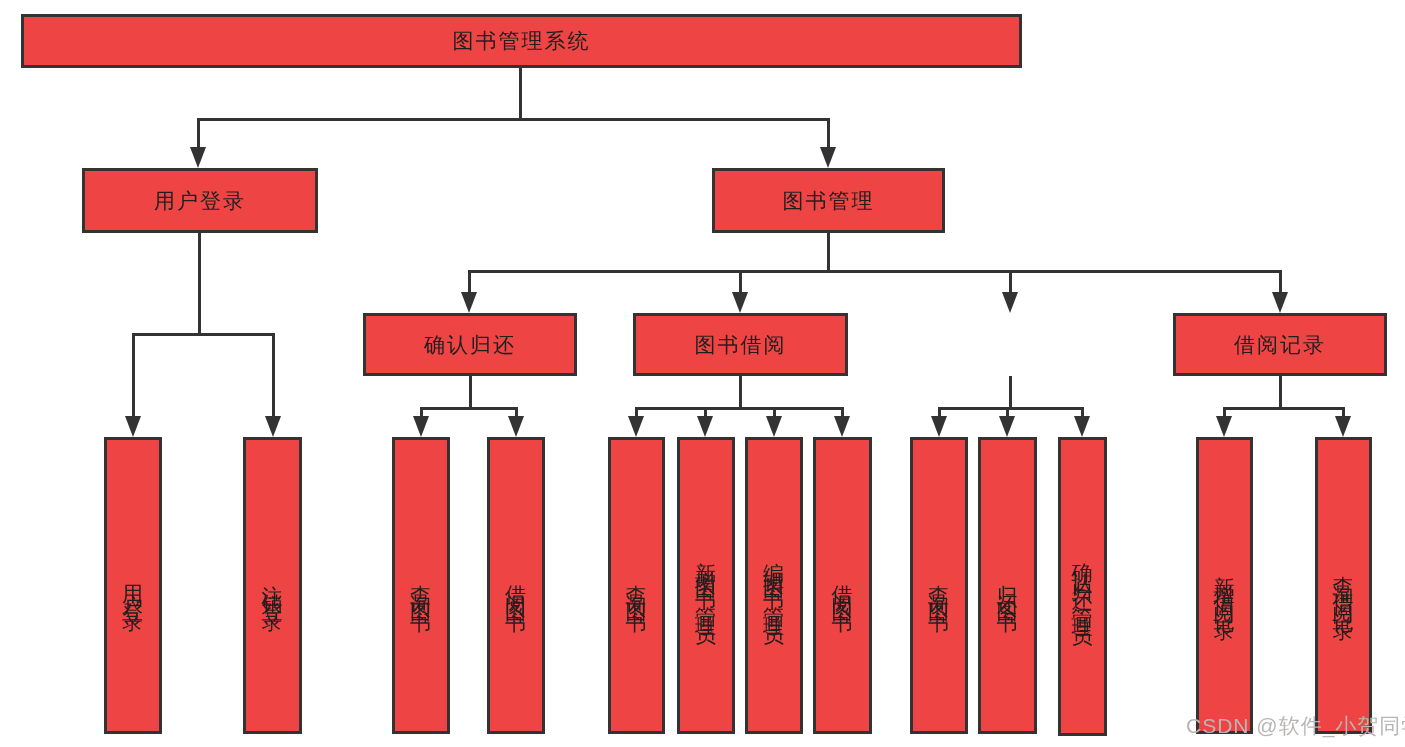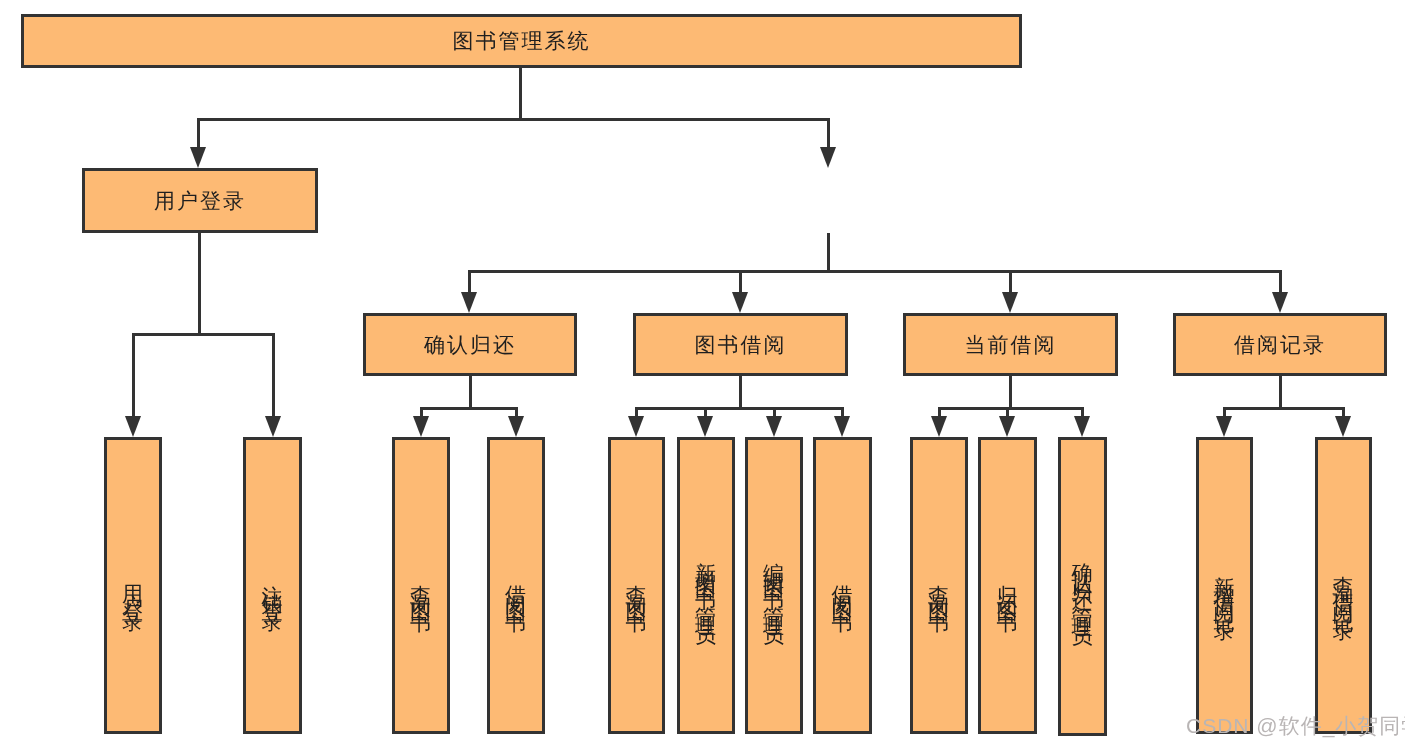--- a/index.html
+++ b/index.html
@@ -10,21 +10,21 @@
     position: relative;
     width: 1405px;
     height: 747px;
     background: #ffffff;
     overflow: hidden;
   }
 
   
   .hbox, .vbox {
     position: absolute;
-    background: #fdba74;
+    background: #ef4444;
     border: 3px solid #333333;
     display: flex;
     align-items: center;
     justify-content: center;
     color: #1f1f1f;
   }
   .hbox { font-size: 21px; letter-spacing: 2px; }
   .vbox { font-size: 21px; }
   .vbox .vtext {
     writing-mode: vertical-rl;
@@ -68,20 +68,23 @@
   <div class="vl" style="left:519px; top:67px; height:54px;"></div>
   <div class="hl" style="left:197px; top:118px; width:633px;"></div>
   <div class="vl" style="left:197px; top:118px; height:30px;"></div>
   <div class="ah" style="left:190px; top:147px;"></div>
   <div class="vl" style="left:827px; top:118px; height:30px;"></div>
   <div class="ah" style="left:820px; top:147px;"></div>
 
   <div class="hbox" style="left:82px; top:168px; width:236px; height:65px;">
     <span>用户登录</span>
   </div>
+  <div class="hbox" style="left:712px; top:168px; width:233px; height:65px;">
+    <span>图书管理</span>
+  </div>
 
   <div class="vl" style="left:827px; top:233px; height:40px;"></div>
   <div class="hl" style="left:468px; top:270px; width:813px;"></div>
   <div class="vl" style="left:468px; top:270px; height:23px;"></div>
   <div class="ah" style="left:461px; top:292px;"></div>
   <div class="vl" style="left:739px; top:270px; height:23px;"></div>
   <div class="ah" style="left:732px; top:292px;"></div>
   <div class="vl" style="left:1009px; top:270px; height:23px;"></div>
   <div class="ah" style="left:1002px; top:292px;"></div>
   <div class="vl" style="left:1279px; top:270px; height:23px;"></div>
@@ -92,23 +95,20 @@
   <div class="vl" style="left:132px; top:333px; height:84px;"></div>
   <div class="ah" style="left:125px; top:416px;"></div>
   <div class="vl" style="left:272px; top:333px; height:84px;"></div>
   <div class="ah" style="left:265px; top:416px;"></div>
 
   <div class="hbox" style="left:363px; top:313px; width:214px; height:63px;">
     <span>确认归还</span>
   </div>
   <div class="hbox" style="left:633px; top:313px; width:215px; height:63px;">
     <span>图书借阅</span>
-  </div>
-  <div class="hbox" style="left:903px; top:313px; width:215px; height:63px;">
-    <span>当前借阅</span>
   </div>
   <div class="hbox" style="left:1173px; top:313px; width:214px; height:63px;">
     <span>借阅记录</span>
   </div>
 
   <div class="vl" style="left:469px; top:376px; height:34px;"></div>
   <div class="hl" style="left:420px; top:407px; width:98px;"></div>
   <div class="vl" style="left:420px; top:407px; height:10px;"></div>
   <div class="ah" style="left:413px; top:416px;"></div>
   <div class="vl" style="left:515px; top:407px; height:10px;"></div>

